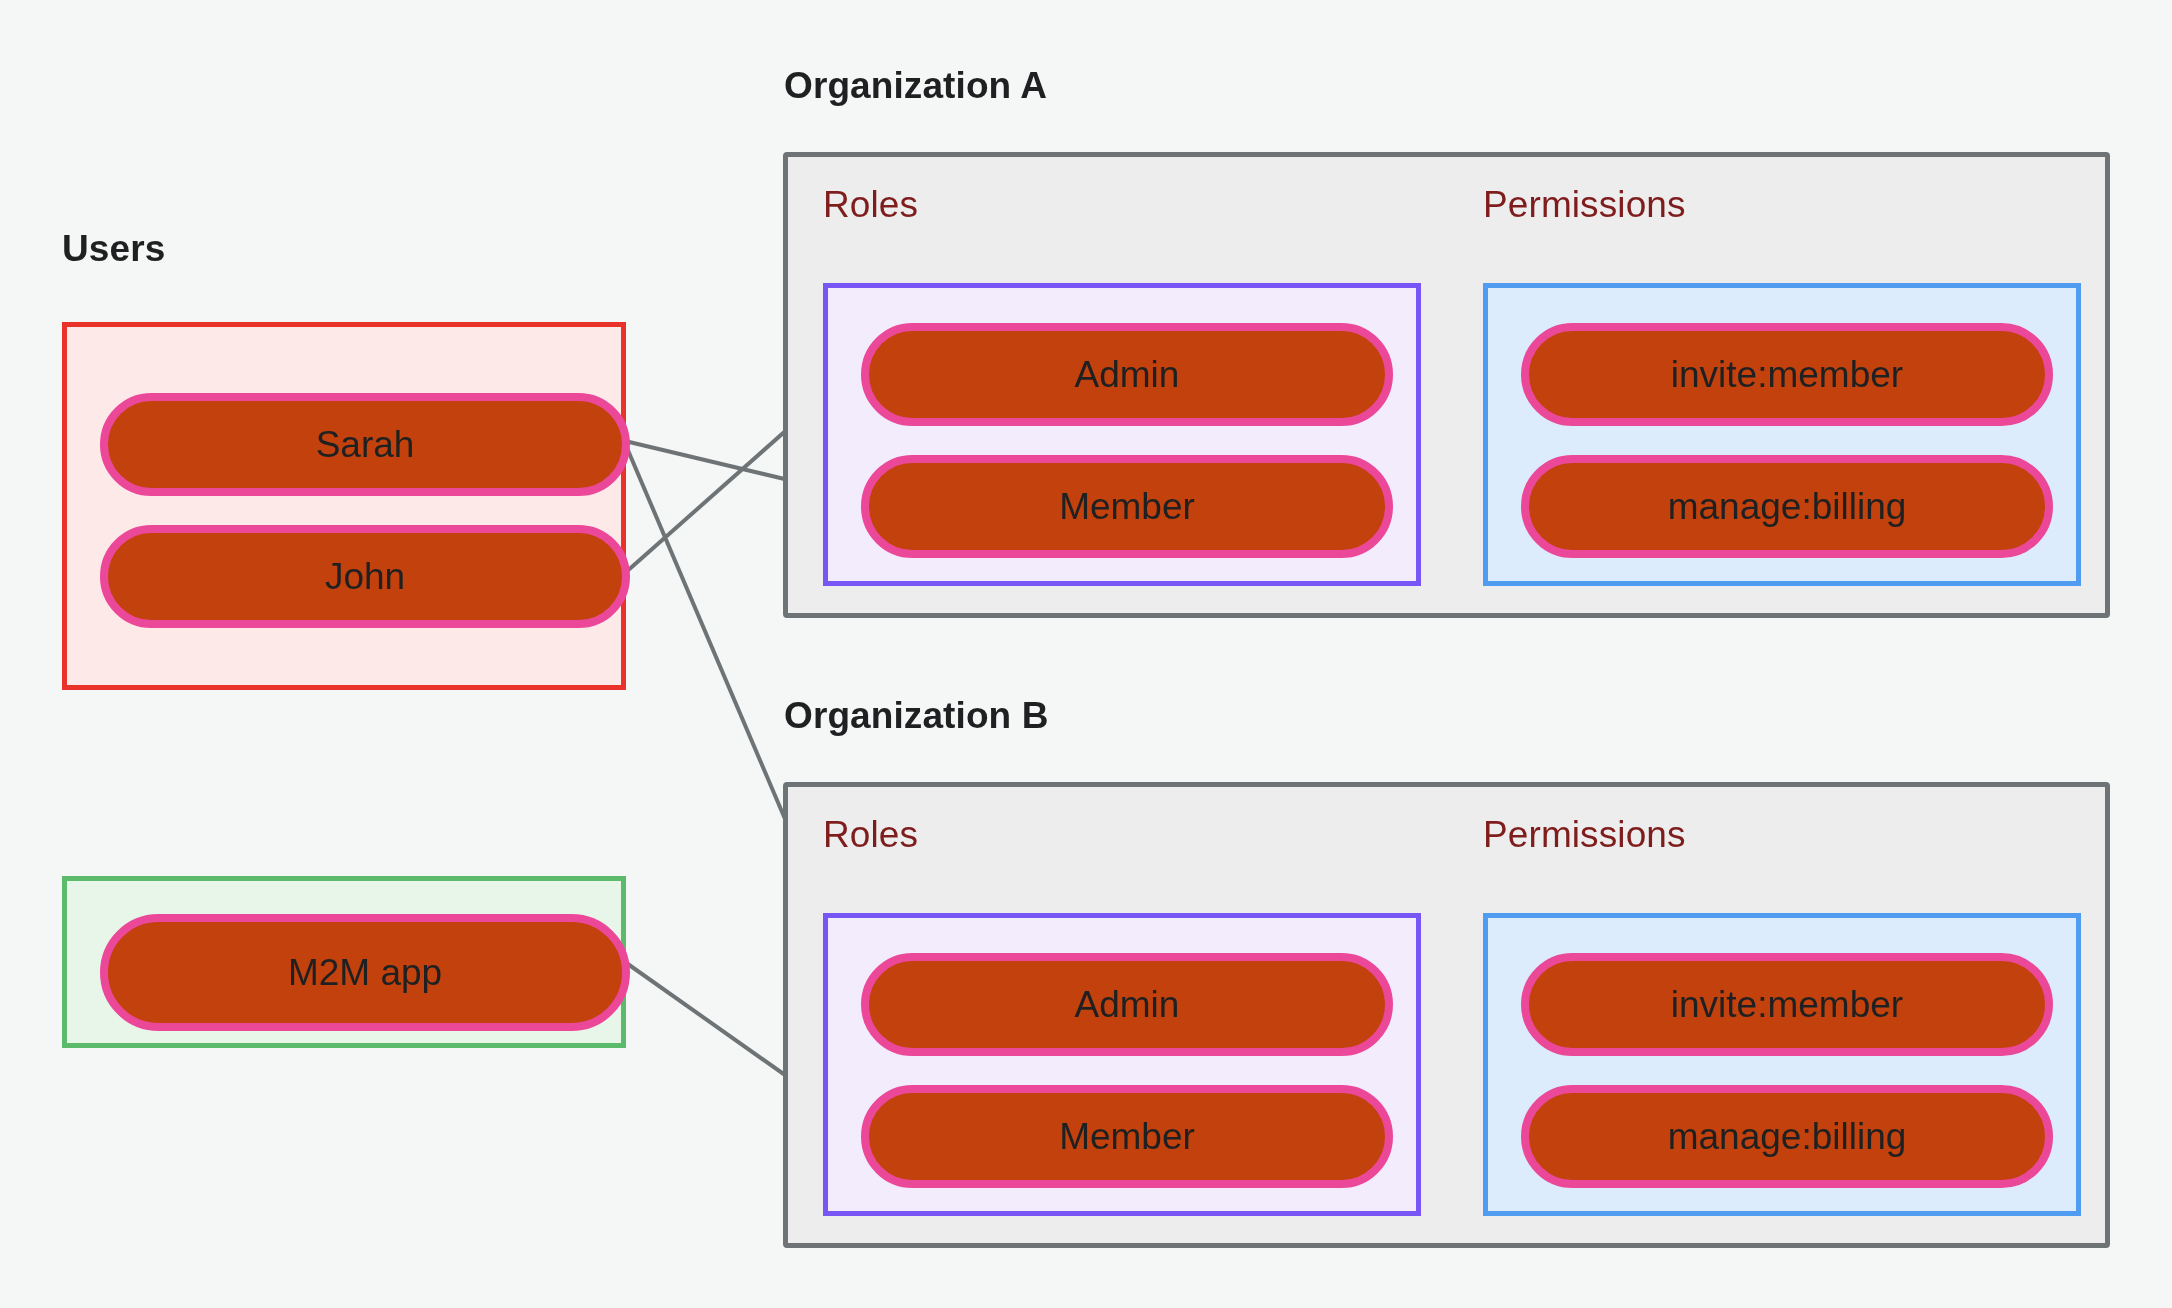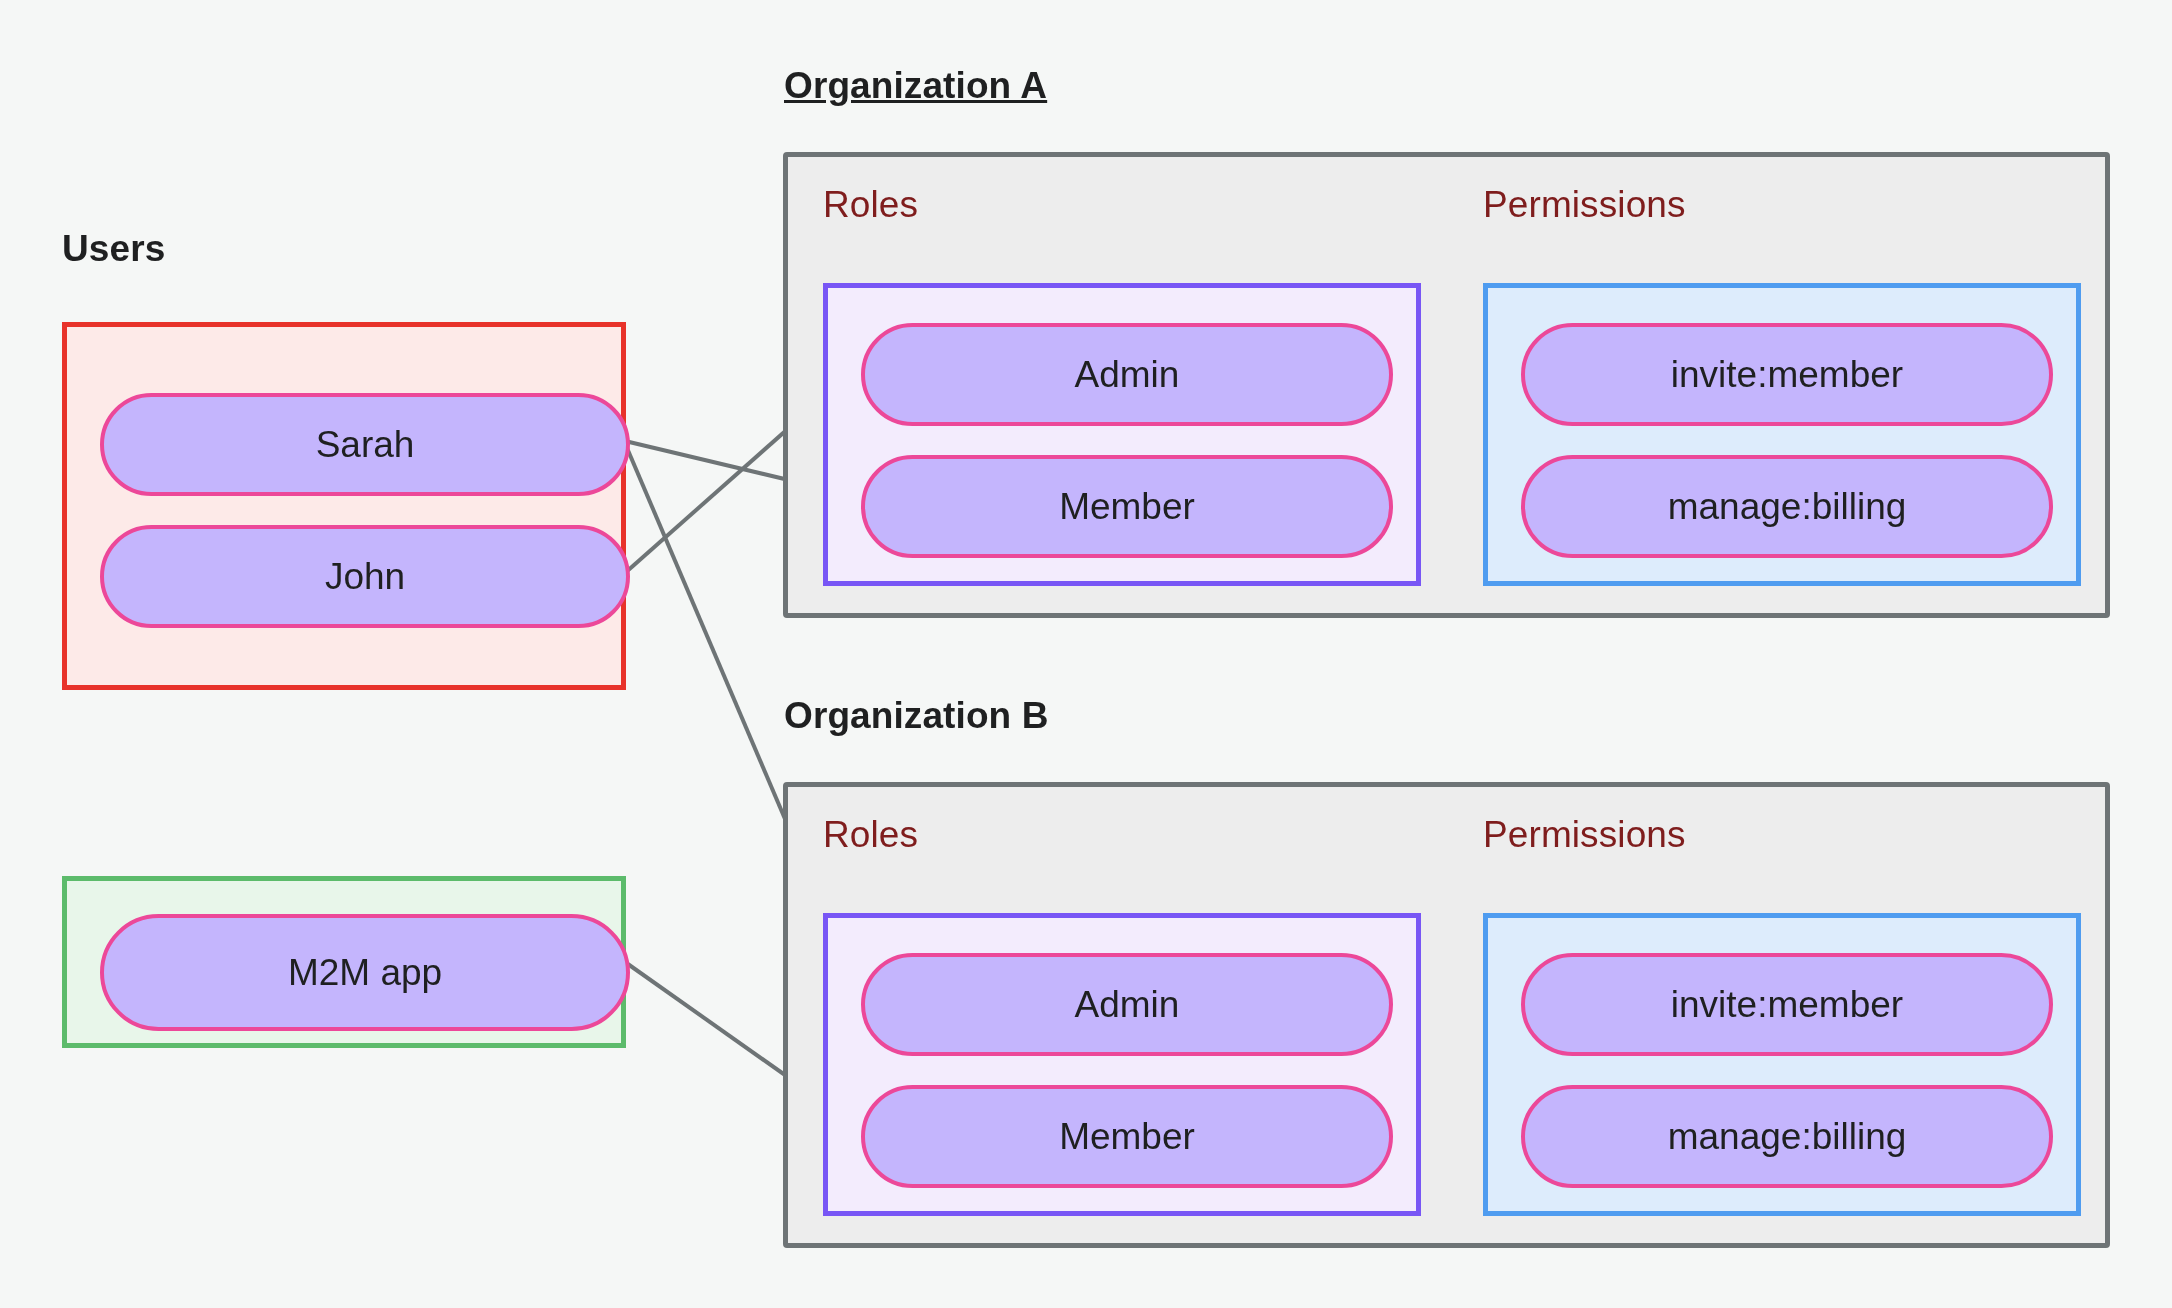--- a/index.html
+++ b/index.html
@@ -43,22 +43,22 @@
   .box-m2m        { border-width: 5px; border-color: #5cbb6b; background: #e8f6ea; }
   .box-org        { border-width: 5px; border-color: #6e7476; background: #ededed;
                     border-radius: 4px; }
   .box-roles      { border-width: 5px; border-color: #7856f5; background: #f3ecfd; }
   .box-perms      { border-width: 5px; border-color: #4f9cf0; background: #ddecfc; }
 
   
   .pill {
     position: absolute;
     box-sizing: border-box;
-    background: #c4b5fd;
-    border: 4px solid #ec4899;
+    background: #c2410c;
+    border: 8px solid #ec4899;
     border-radius: 999px;
     display: flex;
     align-items: center;
     justify-content: center;
     font-size: 37px;
     color: #1f2021;
     white-space: nowrap;
   }
   
   #edges {
@@ -113,21 +113,21 @@
   <div class="box box-users" style="left:62px; top:322px; width:564px; height:368px;">
     <div class="pill" style="left:33px; top:198px; width:530px; height:103px;">John</div>
     <div class="pill" style="left:33px; top:66px; width:530px; height:103px;">Sarah</div>
   </div>
 
 
   <div class="box box-m2m" style="left:62px; top:876px; width:564px; height:172px;">
     <div class="pill" style="left:33px; top:33px; width:530px; height:117px;">M2M app</div>
   </div>
 
-  <div class="section-title" style="left:784px; top:65px;text-decoration:underline;">Organization A</div>
+  <div class="section-title" style="left:784px; top:65px;">Organization A</div>
 
   <div class="box box-org" style="left:783px; top:152px; width:1327px; height:466px;">
 
     <div class="group-title" style="left:35px; top:27px;">Roles</div>
     <div class="box box-roles" style="left:35px; top:126px; width:598px; height:303px;">
       <div class="pill" style="left:33px; top:35px; width:532px; height:103px;">Admin</div>
       <div class="pill" style="left:33px; top:167px; width:532px; height:103px;">Member</div>
     </div>
 
     <div class="group-title" style="left:695px; top:27px;">Permissions</div>

